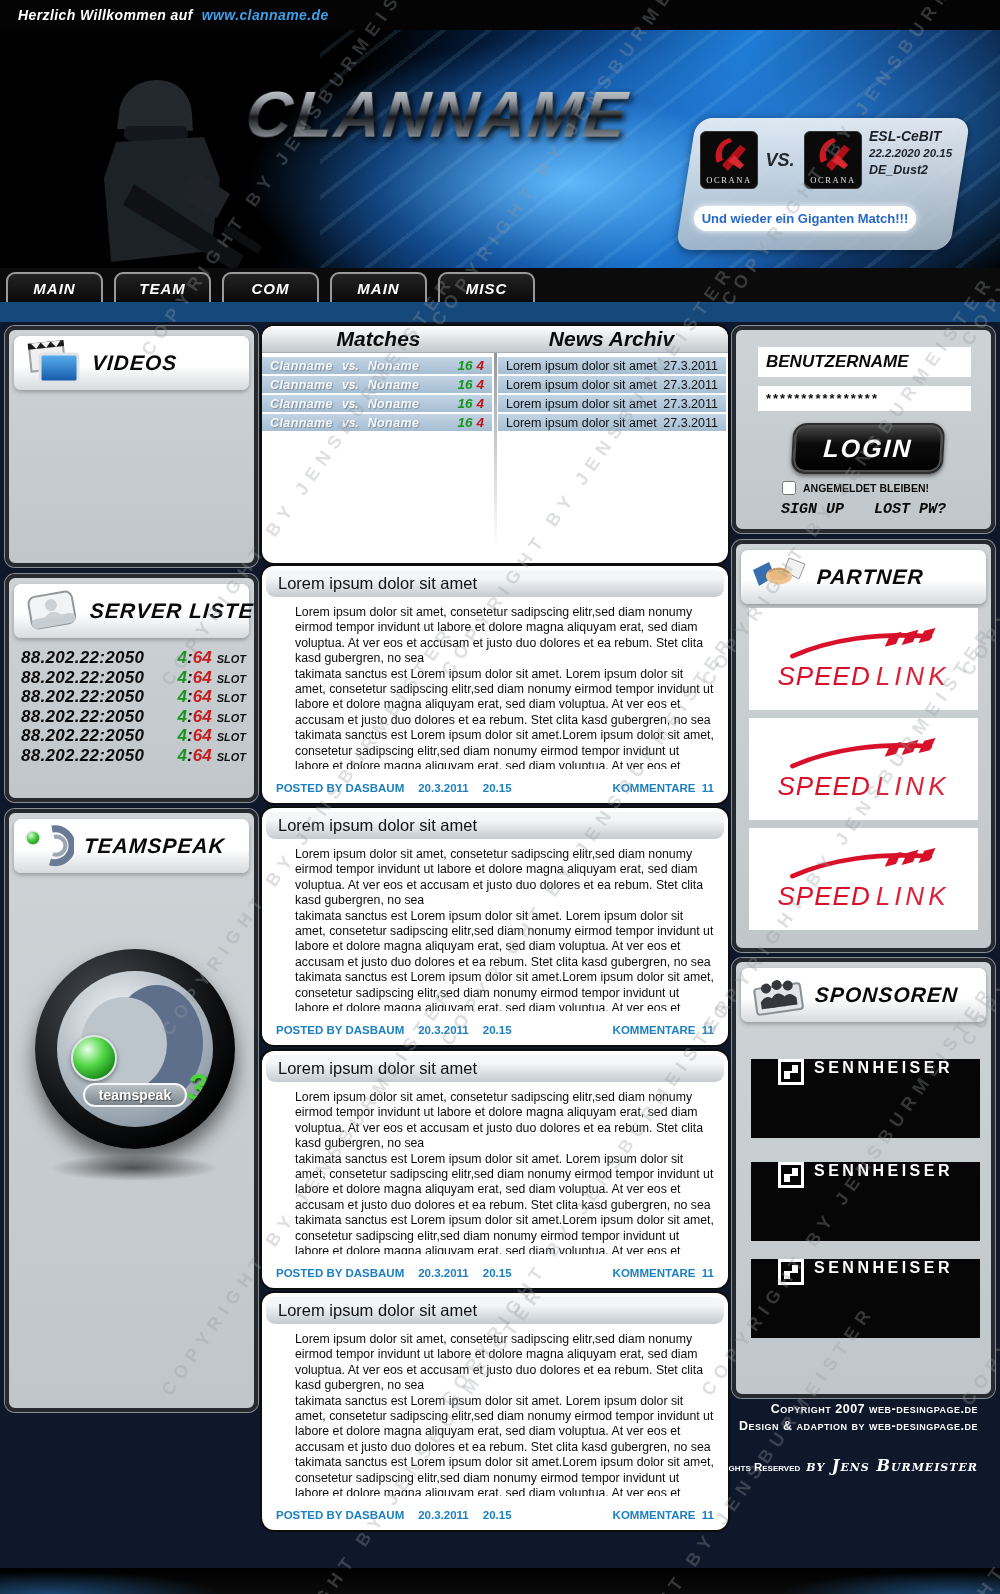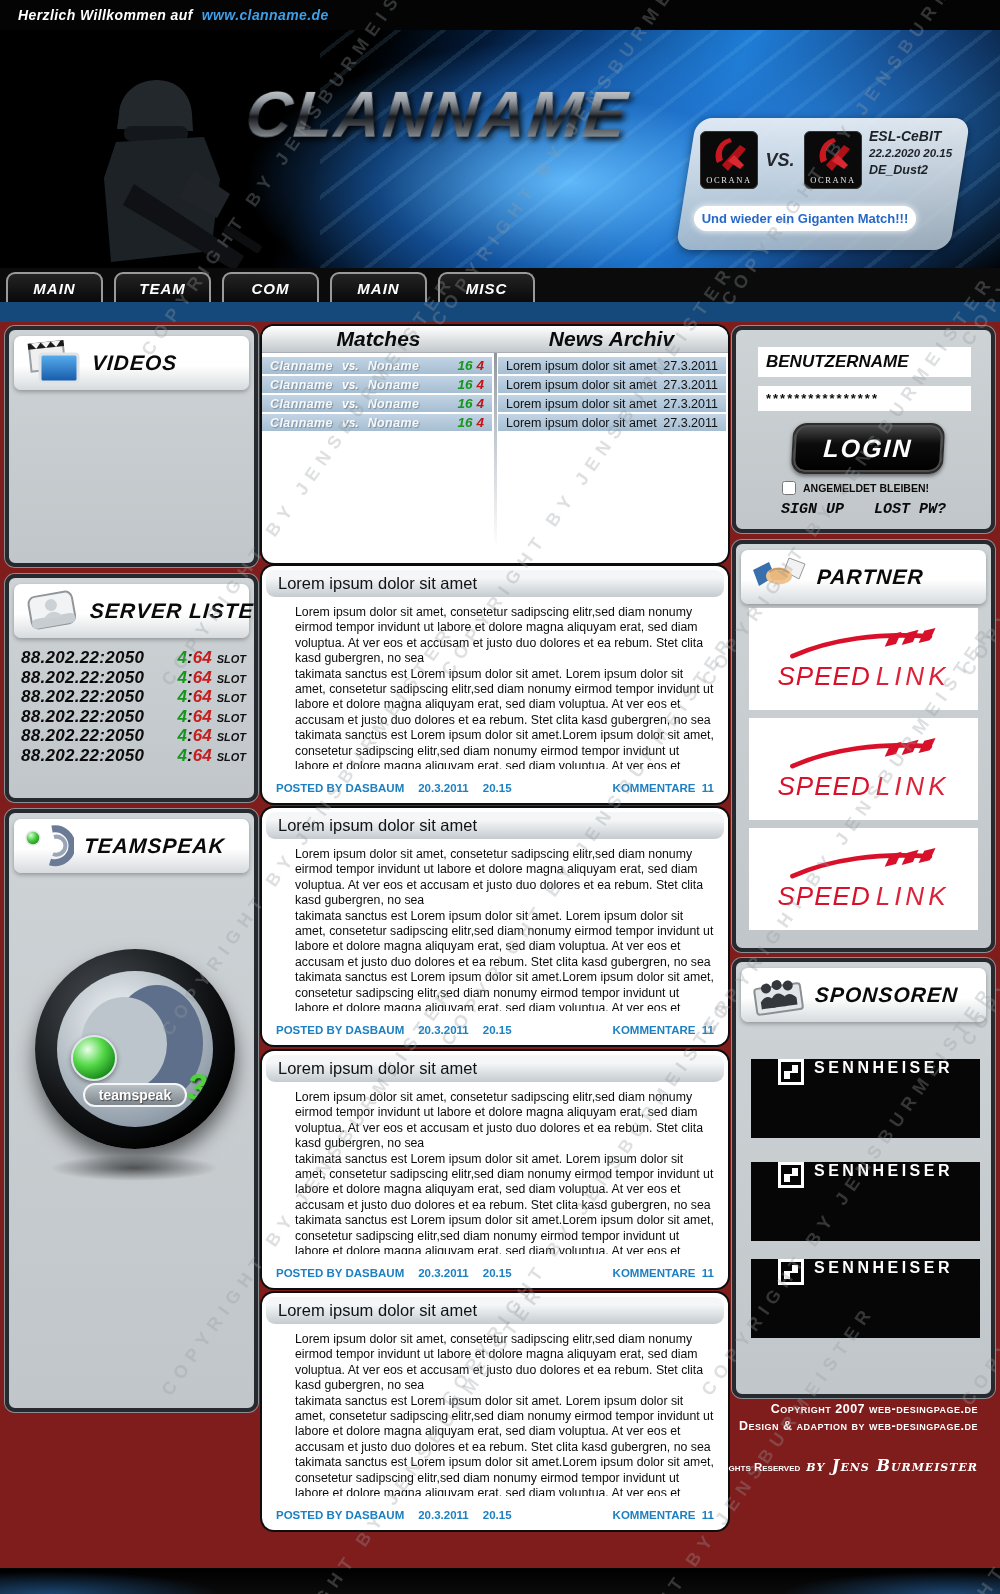--- a/index.html
+++ b/index.html
@@ -1,16 +1,16 @@
 <!DOCTYPE html>
 <html><head>
 <meta charset="utf-8">
 <style>
   html,body{margin:0;padding:0;background:#000;}
-  #page{position:relative;width:1000px;height:1594px;background:#7f1d1d;overflow:hidden;
+  #page{position:relative;width:1000px;height:1594px;background:#0f172a;overflow:hidden;
         font-family:"Liberation Sans",sans-serif;}
 
   
   .topbar{position:absolute;left:0;top:0;width:100%;height:30px;background:#040404;
           display:flex;align-items:center;gap:9px;padding-left:18px;box-sizing:border-box;}
   .topbar .welcome{color:#fff;font-style:italic;font-weight:bold;font-size:14px;letter-spacing:.4px;}
   .topbar .site{color:#3f9fe8;font-style:italic;font-weight:bold;font-size:14px;letter-spacing:.4px;}
 
   
   .header{position:absolute;left:0;top:30px;width:1000px;height:238px;overflow:hidden;

